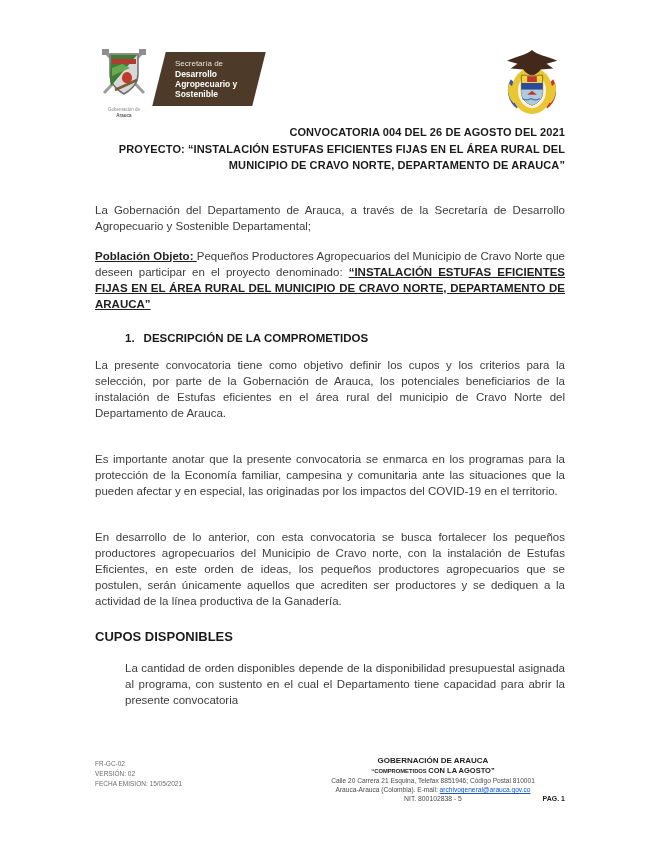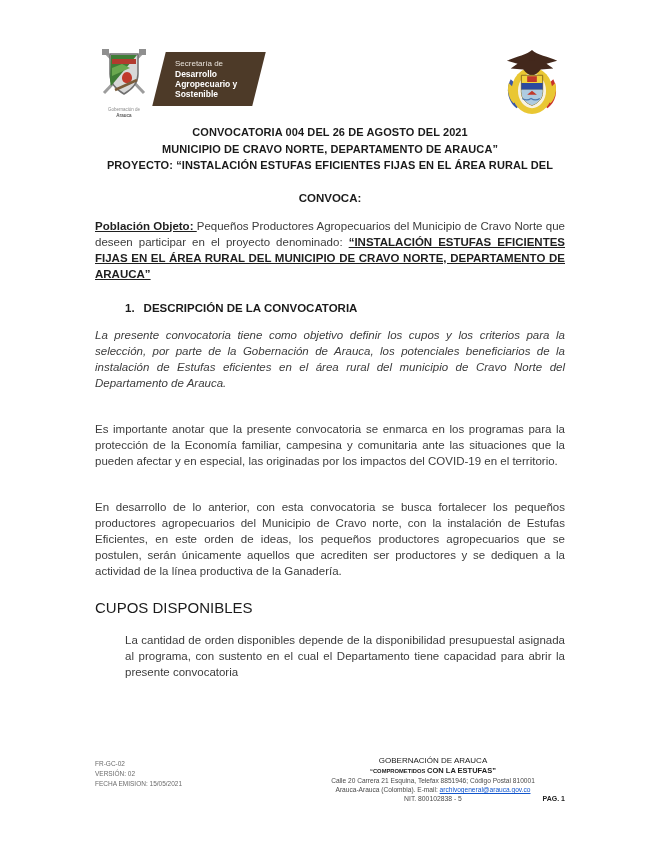--- a/index.html
+++ b/index.html
@@ -33,21 +33,21 @@
     min-width: 100px;
   }
   .secretaria-inner { transform: skewX(14deg); color: #fff; }
   .secretaria-light { font-size: 8px; font-weight: 300; color: #e8e2da; line-height: 10px; }
   .secretaria-bold { font-size: 8.5px; font-weight: bold; line-height: 10px; }
   .coat-wrap { width: 64px; margin-top: 2px; }
 
   
   .doc-title {
     margin-top: 12px;
-    text-align: center;
+    text-align: right;
     font-weight: bold;
     color: #1b1b1b;
     font-size: 11px;
     line-height: 16.5px;
     letter-spacing: 0.1px;
   }
 
   
   .para {
     font-size: 11.5px;
@@ -62,34 +62,34 @@
     font-size: 11.5px; margin-top: 18px;
   }
   .bold-dark { font-weight: bold; color: #1f1f1f; text-decoration: underline; }
   .section-heading {
     margin-top: 20px; padding-left: 30px;
     font-weight: bold; color: #1b1b1b; font-size: 11.5px;
   }
   .section-heading .num { margin-right: 9px; }
   .sub-heading {
     margin-top: 20px;
-    font-weight: normal; color: #1b1b1b; font-size: 15px;
+    font-weight: bold; color: #1b1b1b; font-size: 13px;
   }
   .indented { margin-left: 30px; }
 
   
   .footer-left {
     position: absolute; left: 95px; top: 759px;
     font-size: 6.5px; line-height: 10px; color: #6b6b6b;
   }
   .footer-right {
     position: absolute; right: 90px; top: 756px;
     width: 268px; text-align: center; color: #4a4a4a;
   }
-  .footer-org { font-size: 8px; font-weight: normal; color: #222; line-height: 10px; }
+  .footer-org { font-size: 8px; font-weight: bold; color: #222; line-height: 10px; }
   .footer-slogan { font-size: 7.5px; font-weight: bold; color: #222; line-height: 9px; }
   .footer-slogan .small-caps { font-size: 5.8px; }
   .footer-line { font-size: 6.6px; line-height: 9px; }
   .email-link { color: #1155cc; text-decoration: underline; }
   .footer-nit-row { position: relative; font-size: 6.8px; line-height: 10px; }
   .footer-page { position: absolute; right: 2px; top: 0; font-weight: bold; font-size: 7px; color: #222; }
 </style>
 </head>
 <body>
 
@@ -147,49 +147,49 @@
         <path d="M27 29 h10 v6 h-10 Z" fill="#c0392b"></path>
         <path d="M27 48 l5 -4 5 4 Z" fill="#c0392b"></path>
         <path d="M22 52 c3 2 6 2 9 0 c3 2 6 2 9 0" stroke="#4a78b0" stroke-width="1.2" fill="none"></path>
       </svg>
     </div>
   </div>
 
   <div class="content">
     <div class="doc-title">
       <div>CONVOCATORIA 004 DEL 26 DE AGOSTO DEL 2021</div>
+      <div>PROYECTO: “INSTALACIÓN ESTUFAS EFICIENTES FIJAS EN EL ÁREA RURAL DEL</div>
       <div>MUNICIPIO DE CRAVO NORTE, DEPARTAMENTO DE ARAUCA”</div>
-      <div>PROYECTO: “INSTALACIÓN ESTUFAS EFICIENTES FIJAS EN EL ÁREA RURAL DEL</div>
     </div>
 
+    <p class="para intro-para">La Gobernación del Departamento de Arauca, a través de la Secretaría de Desarrollo Agropecuario y Sostenible Departamental;</p>
 
-    <div class="centered-bold">CONVOCA:</div>
 
     <p class="para" style="margin-top:14px;"><span class="bold-dark">Población Objeto: </span><span>Pequeños Productores Agropecuarios del Municipio de Cravo Norte que deseen participar en el proyecto denominado: </span><span class="bold-dark">“INSTALACIÓN ESTUFAS EFICIENTES FIJAS EN EL ÁREA RURAL DEL MUNICIPIO DE CRAVO NORTE, DEPARTAMENTO DE ARAUCA”</span></p>
 
-    <div class="section-heading"><span class="num">1.</span><span>DESCRIPCIÓN DE LA CONVOCATORIA</span></div>
+    <div class="section-heading"><span class="num">1.</span><span>DESCRIPCIÓN DE LA COMPROMETIDOS</span></div>
 
-    <p class="para" style="margin-top:13px;font-style:italic;">La presente convocatoria tiene como objetivo definir los cupos y los criterios para la selección, por parte de la Gobernación de Arauca, los potenciales beneficiarios de la instalación de Estufas eficientes en el área rural del municipio de Cravo Norte del Departamento de Arauca.</p>
+    <p class="para" style="margin-top:13px;">La presente convocatoria tiene como objetivo definir los cupos y los criterios para la selección, por parte de la Gobernación de Arauca, los potenciales beneficiarios de la instalación de Estufas eficientes en el área rural del municipio de Cravo Norte del Departamento de Arauca.</p>
 
     <p class="para">Es importante anotar que la presente convocatoria se enmarca en los programas para la protección de la Economía familiar, campesina y comunitaria ante las situaciones que la pueden afectar y en especial, las originadas por los impactos del COVID-19 en el territorio.</p>
 
     <p class="para">En desarrollo de lo anterior, con esta convocatoria se busca fortalecer los pequeños productores agropecuarios del Municipio de Cravo norte, con la instalación de Estufas Eficientes, en este orden de ideas, los pequeños productores agropecuarios que se postulen, serán únicamente aquellos que acrediten ser productores y se dediquen a la actividad de la línea productiva de la Ganadería.</p>
 
     <div class="sub-heading">CUPOS DISPONIBLES</div>
 
     <p class="para indented" style="margin-top:16px;">La cantidad de orden disponibles depende de la disponibilidad presupuestal asignada al programa, con sustento en el cual el Departamento tiene capacidad para abrir la presente convocatoria</p>
   </div>
 
   <div class="footer-left">
     <div>FR-GC-02</div>
     <div>VERSIÓN: 02</div>
     <div>FECHA EMISION: 15/05/2021</div>
   </div>
 
   <div class="footer-right">
     <div class="footer-org">GOBERNACIÓN DE ARAUCA</div>
-    <div class="footer-slogan"><span class="small-caps">“COMPROMETIDOS </span><span>CON LA ESTUFAS”</span></div>
+    <div class="footer-slogan"><span class="small-caps">“COMPROMETIDOS </span><span>CON LA AGOSTO”</span></div>
     <div class="footer-line">Calle 20 Carrera 21 Esquina, Telefax 8851946; Código Postal 810001</div>
     <div class="footer-line"><span>Arauca-Arauca (Colombia). E-mail: </span><a href="#" class="email-link">archivogeneral@arauca.gov.co</a></div>
     <div class="footer-nit-row"><span>NIT.  800102838 - 5</span><span class="footer-page">PAG. 1</span></div>
   </div>
 
 </div>
 
 </body></html>

